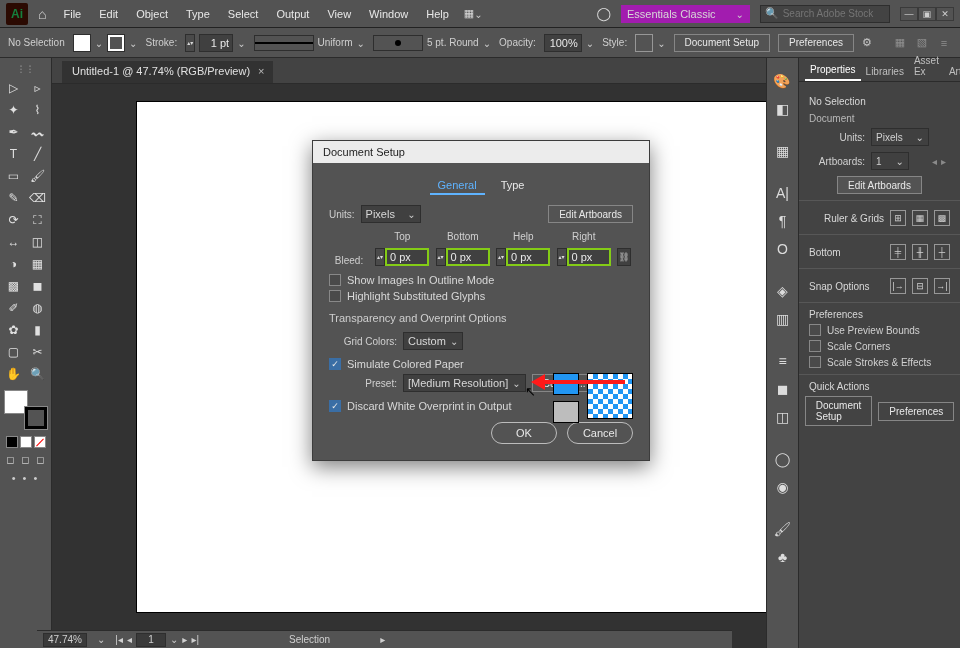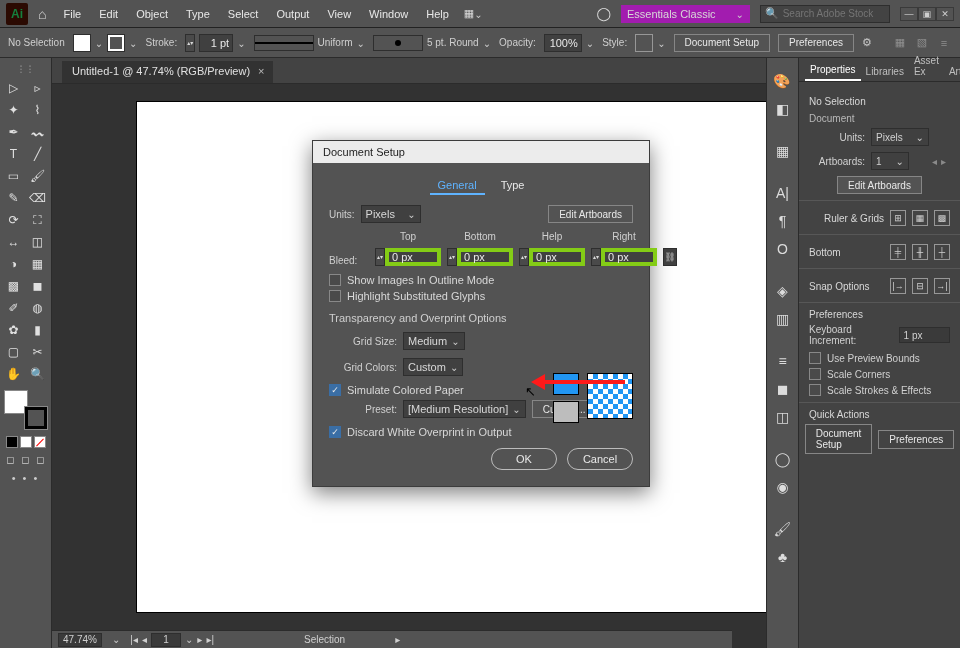--- a/index.html
+++ b/index.html
@@ -68,21 +68,21 @@
   .dlg-tab.active { color: #5fb3ff; border-bottom: 2px solid #5fb3ff; }
   .dlg-row { display: flex; align-items: center; gap: 6px; margin-bottom: 8px; }
   .dlg-row.top { justify-content: space-between; }
   .select-field { background: #404040; border: 1px solid #2e2e2e; height: 18px; display: flex; align-items: center; justify-content: space-between; padding: 0 4px; min-width: 60px; }
   .select-field::after { content: "⌄"; font-size: 10px; color: #ccc; margin-left: 4px; }
   .dlg-btn { border: 1px solid #868686; background: transparent; color: #e8e8e8; height: 18px; display: flex; align-items: center; padding: 0 10px; font-size: 10px; }
   .bleed-grid { display: grid; grid-template-columns: 40px repeat(4, 1fr) 16px; gap: 6px; align-items: center; margin-bottom: 8px; }
   .bleed-hdr { text-align: center; font-size: 10px; color: #d0d0d0; }
   .bleed-field { display: flex; align-items: center; gap: 0; }
   .stepper { width: 10px; height: 18px; background: #4a4a4a; border: 1px solid #2e2e2e; display: flex; flex-direction: column; justify-content: center; align-items: center; font-size: 6px; line-height: 6px; }
-  .f-input { background: #404040; border: 4px solid #84cc16; height: 18px; width: 56px; color: #e8e8e8; padding: 0 3px; display: flex; align-items: center; }
+  .f-input { background: #404040; border: 2px solid #84cc16; height: 18px; width: 44px; color: #e8e8e8; padding: 0 3px; display: flex; align-items: center; }
   .link-icon { width: 14px; height: 18px; background: #404040; border: 1px solid #2e2e2e; display: flex; align-items: center; justify-content: center; font-size: 9px; }
   .check-row { display: flex; align-items: center; gap: 6px; margin-bottom: 4px; }
   .chk { width: 12px; height: 12px; border: 1px solid #888; background: #4a4a4a; display: inline-flex; align-items: center; justify-content: center; font-size: 9px; color: #e8e8e8; }
   .chk.on { background: #3a6ea5; border-color: #3a6ea5; }
   .chk.on::after { content: "✓"; }
   .section-title { font-size: 11px; color: #cfcfcf; margin: 10px 0 8px; }
   .grid-row { display: flex; align-items: center; gap: 6px; margin-bottom: 8px; }
   .grid-row .gl { width: 68px; text-align: right; font-size: 10px; color: #d0d0d0; }
   .tp-right { position: absolute; right: 16px; top: 210px; display: flex; flex-direction: column; gap: 6px; align-items: flex-start; }
   .tp-top { display: flex; gap: 8px; }
@@ -115,21 +115,21 @@
   .prop-row .pl { width: 56px; text-align: right; }
   .nav-btns { position: absolute; right: 4px; display: flex; gap: 4px; color: #8a8a8a; }
   .prop-btn { border: 1px solid #868686; padding: 3px 10px; font-size: 10px; color: #e8e8e8; }
   .icon-group { display: flex; gap: 6px; }
   .box-icon { width: 16px; height: 16px; border: 1px solid #979797; display: flex; align-items: center; justify-content: center; font-size: 9px; }
   .prop-divider { border-top: 1px solid #575757; margin: 6px -10px; }
   .prop-num { background: #3a3a3a; border: 1px solid #2e2e2e; height: 16px; width: 56px; display: flex; align-items: center; padding: 0 4px; }
   .check-row-pp { display: flex; align-items: center; gap: 6px; margin-bottom: 4px; }
 
   
-  .statusbar { position: absolute; left: 52px; right: 228px; bottom: 0; height: 18px; background: #535353; border-top: 1px solid #2b2b2b; display: flex; align-items: center; padding: 0 6px; gap: 10px; font-size: 10px; color: #d0d0d0; }
+  .statusbar { position: absolute; left: 37px; right: 228px; bottom: 0; height: 18px; background: #535353; border-top: 1px solid #2b2b2b; display: flex; align-items: center; padding: 0 6px; gap: 10px; font-size: 10px; color: #d0d0d0; }
   .zoom-box { background: #3a3a3a; border: 1px solid #2e2e2e; padding: 0 4px; height: 14px; display: flex; align-items: center; }
   .artnav { display: flex; align-items: center; gap: 4px; }
   .artnav span { font-size: 10px; }
 </style>
 </head>
 <body>
 
 <div class="menubar">
   <div class="ai-logo">Ai</div>
   <div class="home-icon">⌂</div>
@@ -345,26 +345,20 @@
       <div class="prop-row" style="justify-content:space-between;">
         <div class="hdr">Snap Options</div>
         <div class="icon-group">
           <div class="box-icon">|→</div>
           <div class="box-icon">⊟</div>
           <div class="box-icon">→|</div>
         </div>
       </div>
       <div class="prop-divider"></div>
       <div class="hdr">Preferences</div>
-      <div class="prop-row">
-        <span>Keyboard Increment:</span>
-        <div class="prop-num">
-            <span>1 px</span>
-          </div>
-      </div>
       <div class="check-row-pp">
           <div class="chk"></div>
           <span>Use Preview Bounds</span>
         </div>
       <div class="check-row-pp">
           <div class="chk"></div>
           <span>Scale Corners</span>
         </div>
       <div class="check-row-pp">
           <div class="chk"></div>
@@ -398,21 +392,21 @@
       <div class="dlg-btn">Edit Artboards</div>
     </div>
 
     <div class="bleed-grid">
       <div></div>
       <div class="bleed-hdr">Top</div>
       <div class="bleed-hdr">Bottom</div>
       <div class="bleed-hdr">Help</div>
       <div class="bleed-hdr">Right</div>
       <div></div>
-      <div class="lbl" style="text-align:left;margin-top:7px;">Bleed:</div>
+      <div class="lbl" style="text-align:center;margin-top:7px;">Bleed:</div>
       <div class="bleed-field">
           <div class="stepper">▴▾</div>
           <div class="f-input">0 px</div>
         </div>
       <div class="bleed-field">
           <div class="stepper">▴▾</div>
           <div class="f-input">0 px</div>
         </div>
       <div class="bleed-field">
           <div class="stepper">▴▾</div>
@@ -429,26 +423,20 @@
         <div class="chk"></div>
         <span>Show Images In Outline Mode</span>
       </div>
     <div class="check-row">
         <div class="chk"></div>
         <span>Highlight Substituted Glyphs</span>
       </div>
 
     <div class="section-title">Transparency and Overprint Options</div>
 
-    <div class="grid-row">
-        <div class="gl">Grid Size:</div>
-      <div class="select-field">
-          <span>Medium</span>
-        </div>
-      </div>
     <div class="grid-row">
         <div class="gl">Grid Colors:</div>
       <div class="select-field">
           <span>Custom</span>
         </div>
       </div>
     <div class="check-row">
         <div class="chk on"></div>
         <span>Simulate Colored Paper</span>
       </div>

